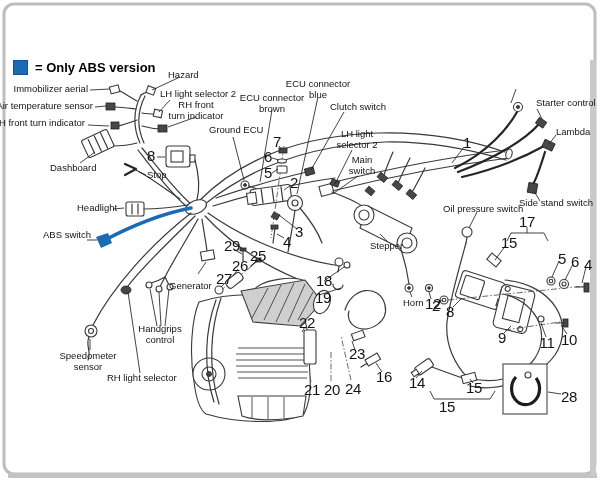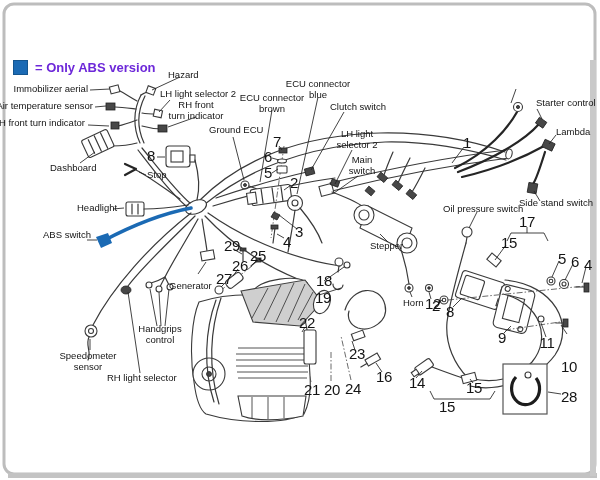--- a/index.html
+++ b/index.html
@@ -24,21 +24,21 @@
   .badge{position:absolute;left:442px;top:27px;width:128px;height:61px;
          background:var(--badge-bg,#3e3e40);border-radius:2px;display:flex;
          align-items:center;justify-content:center;z-index:6;
          box-shadow:0 0 0 1px #2e2e30 inset;}
   .badge span{color:#fff;font-size:37px;font-weight:700;letter-spacing:1px;
               text-shadow:0 1px 1px #1c1c1c;}
   .legend{position:absolute;left:13px;top:60px;display:flex;align-items:center;
           gap:7px;z-index:6;}
   .legend .swatch{width:13px;height:13px;background:var(--abs-blue,#1b6ab4);
                   border:1px solid #14558f;}
-  .legend .txt{font-size:13px;font-weight:700;color:#6d28d9;}
+  .legend .txt{font-size:13px;font-weight:700;color:#000000;}
 </style>
 </head>
 <body>
 
 <div id="stage">
 
   <svg width="600" height="480" viewBox="0 0 600 480">
 
     <rect x="4" y="4" width="591" height="470" rx="10" fill="none" stroke="#bdbdbd" stroke-width="3"></rect>
     <rect x="8" y="473" width="589" height="5" fill="#c3c3c3"></rect>
@@ -392,21 +392,21 @@
       <div class="callout" style="left: 287px; top: 241px;">4</div>
       <div class="callout" style="left: 588px; top: 264px;">4</div>
       <div class="callout" style="left: 268px; top: 172px;">5</div>
       <div class="callout" style="left: 562px; top: 258px;">5</div>
       <div class="callout" style="left: 268px; top: 156px;">6</div>
       <div class="callout" style="left: 575px; top: 261px;">6</div>
       <div class="callout" style="left: 277px; top: 141px;">7</div>
       <div class="callout" style="left: 151px; top: 155px;">8</div>
       <div class="callout" style="left: 450px; top: 311px;">8</div>
       <div class="callout" style="left: 502px; top: 337px;">9</div>
-      <div class="callout" style="left: 569px; top: 339px; margin-top: 27px;">10</div>
+      <div class="callout" style="left: 569px; top: 339px;">10</div>
       <div class="callout" style="left: 547px; top: 342px;">11</div>
       <div class="callout" style="left: 433px; top: 303px;">12</div>
       <div class="callout" style="left: 447px; top: 406px;">15</div>
       <div class="callout" style="left: 417px; top: 382px;">14</div>
       <div class="callout" style="left: 509px; top: 242px;">15</div>
       <div class="callout" style="left: 474px; top: 387px;">15</div>
       <div class="callout" style="left: 384px; top: 376px;">16</div>
       <div class="callout" style="left: 527px; top: 221px;">17</div>
       <div class="callout" style="left: 324px; top: 280px;">18</div>
       <div class="callout" style="left: 323px; top: 297px;">19</div>

